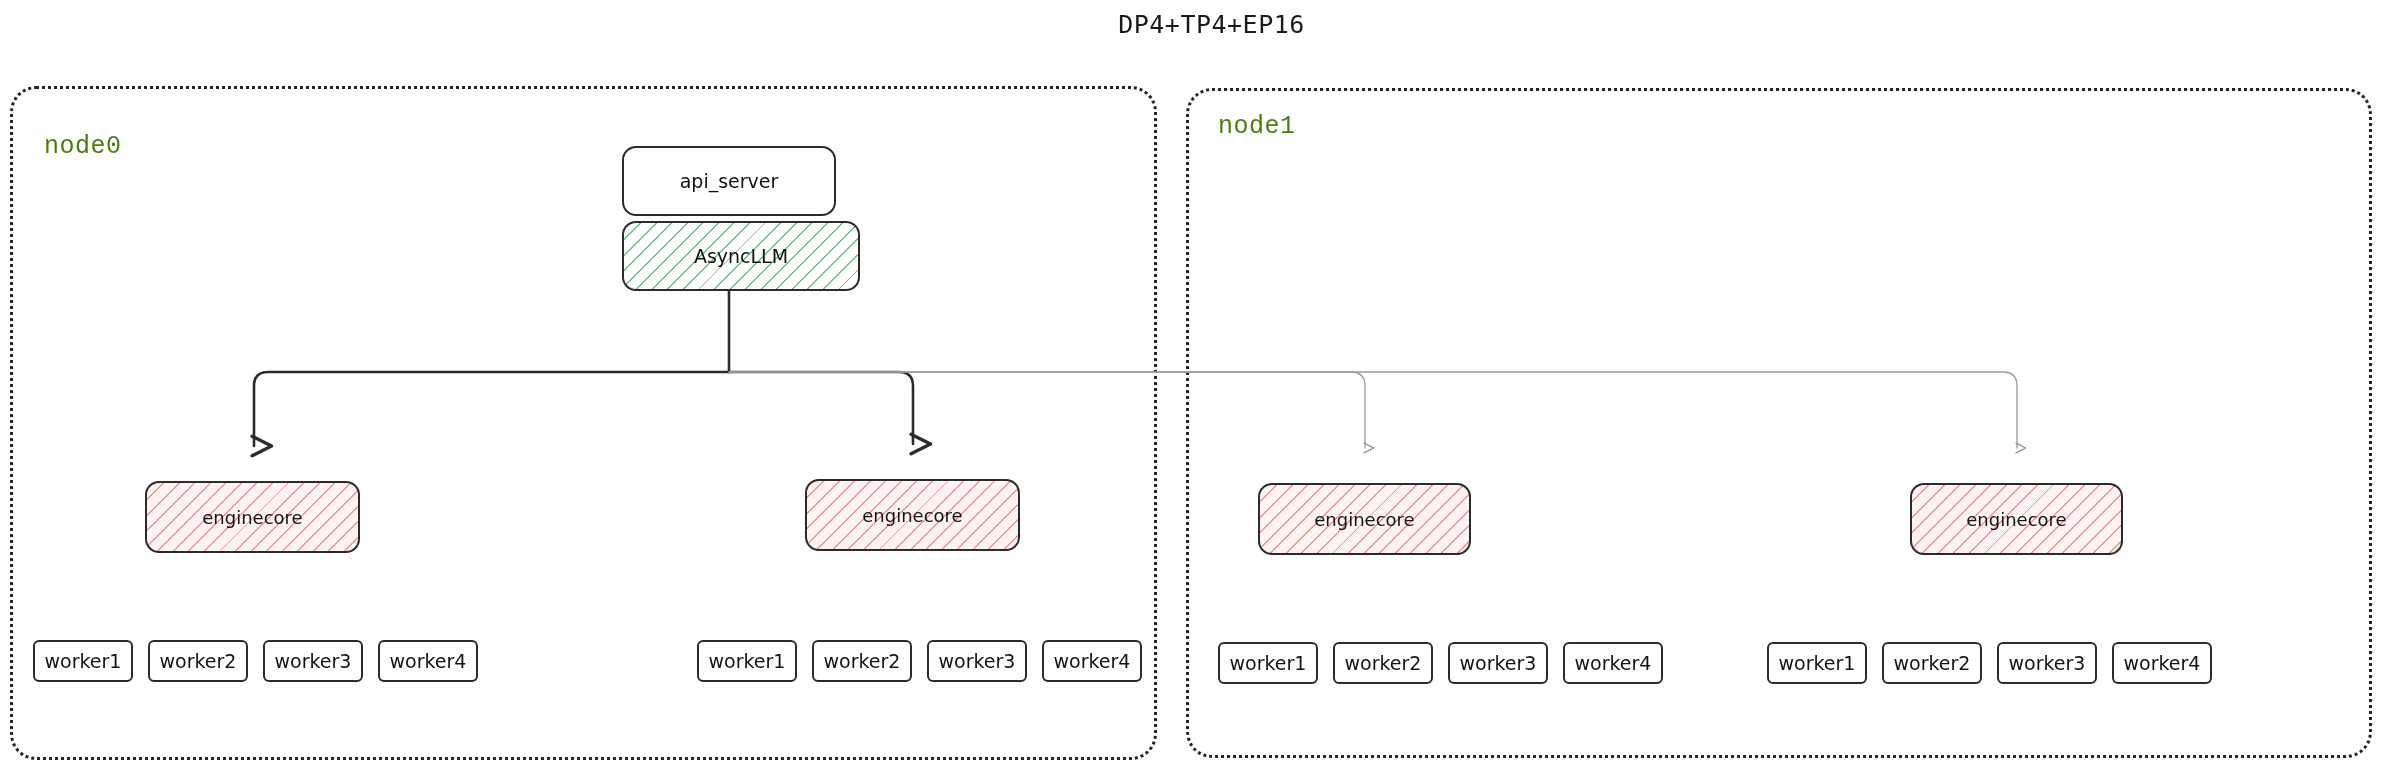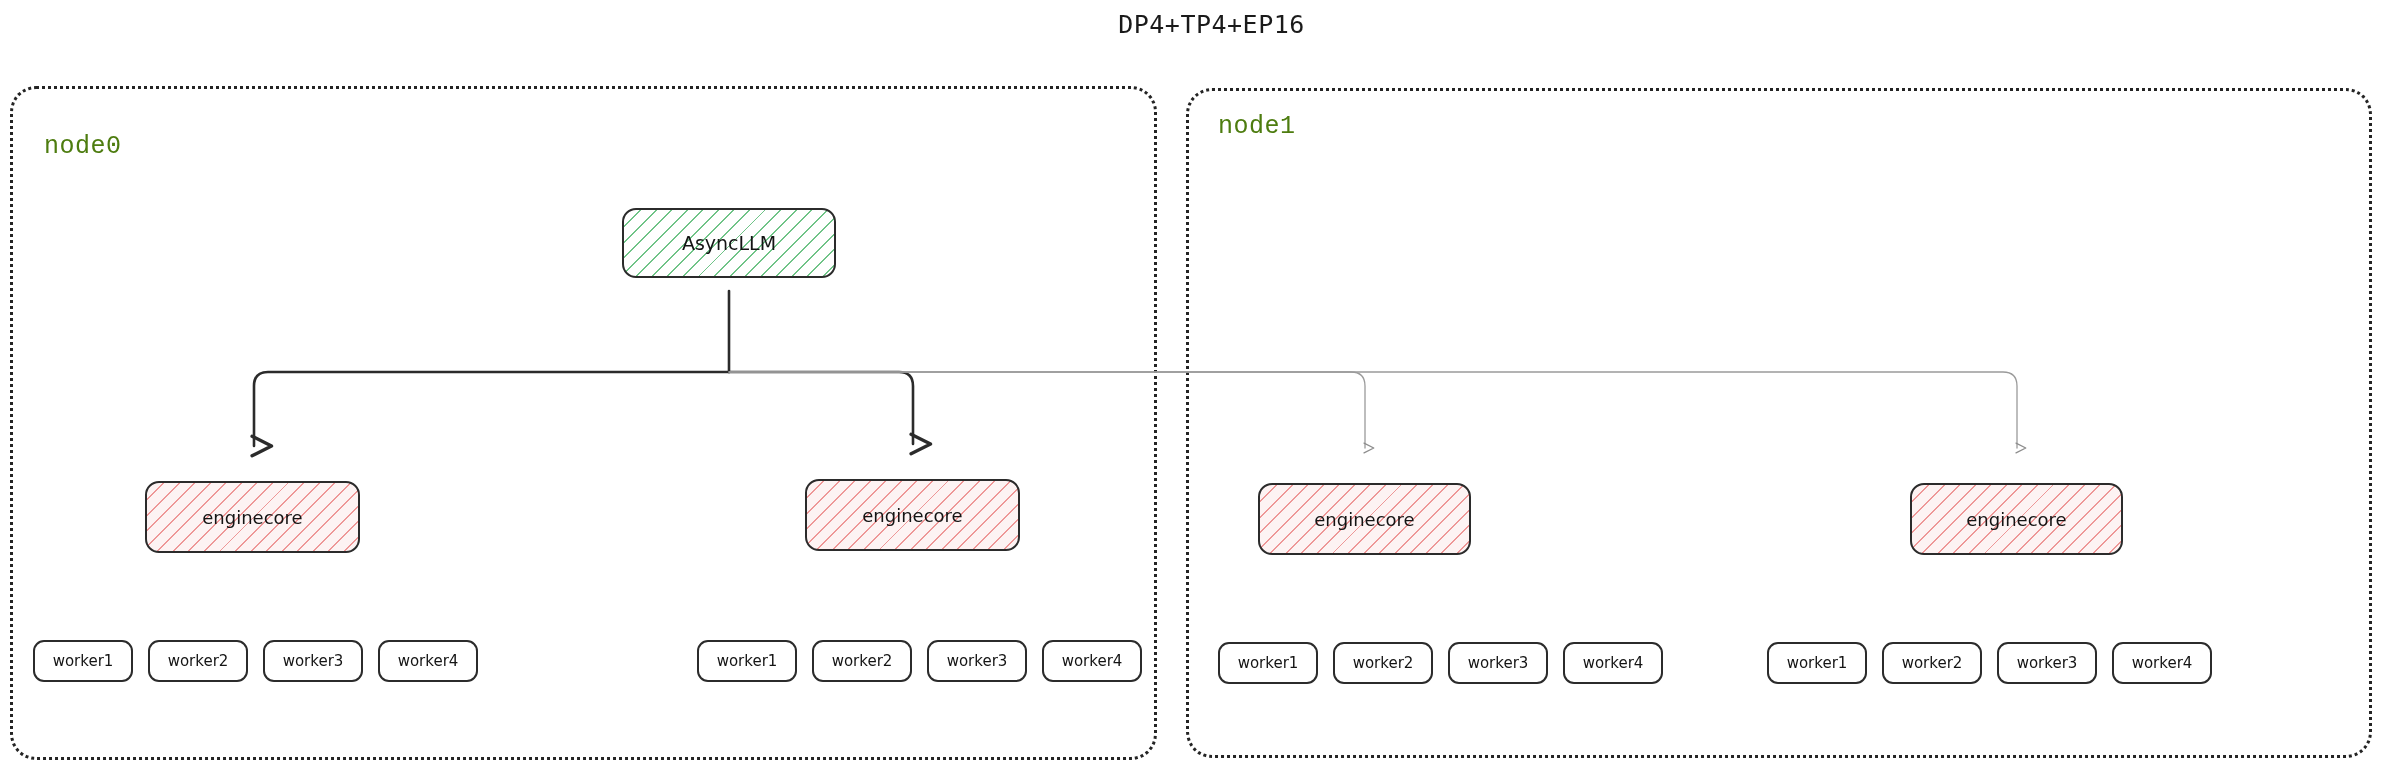--- a/index.html
+++ b/index.html
@@ -79,22 +79,22 @@
     background-color:#fdf3f3;
     background-image:repeating-linear-gradient(
         135deg,
         rgba(233,120,120,0.75) 0px,
         rgba(233,120,120,0.75) 1.4px,
         rgba(255,255,255,0) 1.4px,
         rgba(255,255,255,0) 11px);
     margin-top:28px;
   }
   .box-worker{
-    font-size:15px;
-    border-radius:11px;
+    font-size:19px;
+    border-radius:6px;
     border-width:2.2px;
     height:42px;
   }
 </style>
 </head>
 <body>
 
 <div id="canvas">
 
   <div id="diagram-title">DP4+TP4+EP16</div>
@@ -118,21 +118,22 @@
     <g id="connector-paths">
         <path d="M 729 291 L 729 372" fill="none" stroke="#2b2b2b" stroke-width="2.6" stroke-linecap="round" stroke-linejoin="round"></path>
         <path d="M 729 372 L 268 372 Q 254 372 254 386 L 254 446" fill="none" stroke="#2b2b2b" stroke-width="2.6" stroke-linecap="round" stroke-linejoin="round" marker-end="url(#arrow-dark)"></path>
         <path d="M 729 372 L 899 372 Q 913 372 913 386 L 913 444" fill="none" stroke="#2b2b2b" stroke-width="2.6" stroke-linecap="round" stroke-linejoin="round" marker-end="url(#arrow-dark)"></path>
         <path d="M 729 372 L 1351 372 Q 1365 372 1365 386 L 1365 448" fill="none" stroke="#9a9a9a" stroke-width="1.3" stroke-linecap="round" stroke-linejoin="round" marker-end="url(#arrow-light)"></path>
         <path d="M 729 372 L 2003 372 Q 2017 372 2017 386 L 2017 448" fill="none" stroke="#9a9a9a" stroke-width="1.3" stroke-linecap="round" stroke-linejoin="round" marker-end="url(#arrow-light)"></path>
       </g>
   </svg>
 
   <div id="boxes-layer" class="layer">
-      <div class="box box-async" style="left: 622px; top: 208px; width: 214px; height: 70px;">AsyncLLM</div>
+      <div class="box box-api" style="left: 622px; top: 146px; width: 214px; height: 70px;">api_server</div>
+      <div class="box box-async" style="left: 622px; top: 221px; width: 238px; height: 70px;">AsyncLLM</div>
       <div class="box box-engine" style="left: 145px; top: 453px; width: 215px; height: 72px;">enginecore</div>
       <div class="box box-engine" style="left: 805px; top: 451px; width: 215px; height: 72px;">enginecore</div>
       <div class="box box-engine" style="left: 1258px; top: 455px; width: 213px; height: 72px;">enginecore</div>
       <div class="box box-engine" style="left: 1910px; top: 455px; width: 213px; height: 72px;">enginecore</div>
       <div class="box box-worker" style="left: 33px; top: 640px; width: 100px; height: 42px;">worker1</div>
       <div class="box box-worker" style="left: 148px; top: 640px; width: 100px; height: 42px;">worker2</div>
       <div class="box box-worker" style="left: 263px; top: 640px; width: 100px; height: 42px;">worker3</div>
       <div class="box box-worker" style="left: 378px; top: 640px; width: 100px; height: 42px;">worker4</div>
       <div class="box box-worker" style="left: 697px; top: 640px; width: 100px; height: 42px;">worker1</div>
       <div class="box box-worker" style="left: 812px; top: 640px; width: 100px; height: 42px;">worker2</div>

